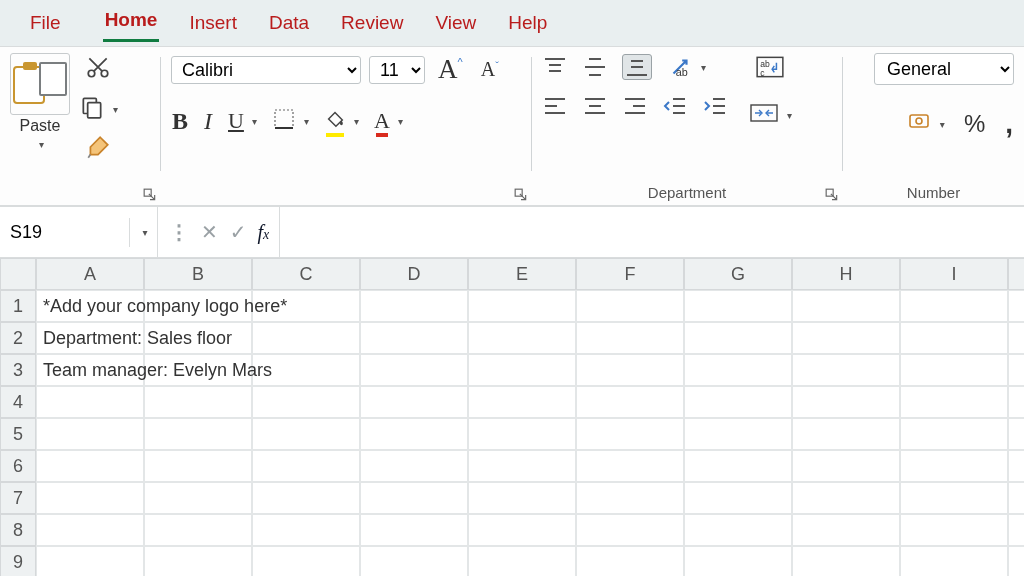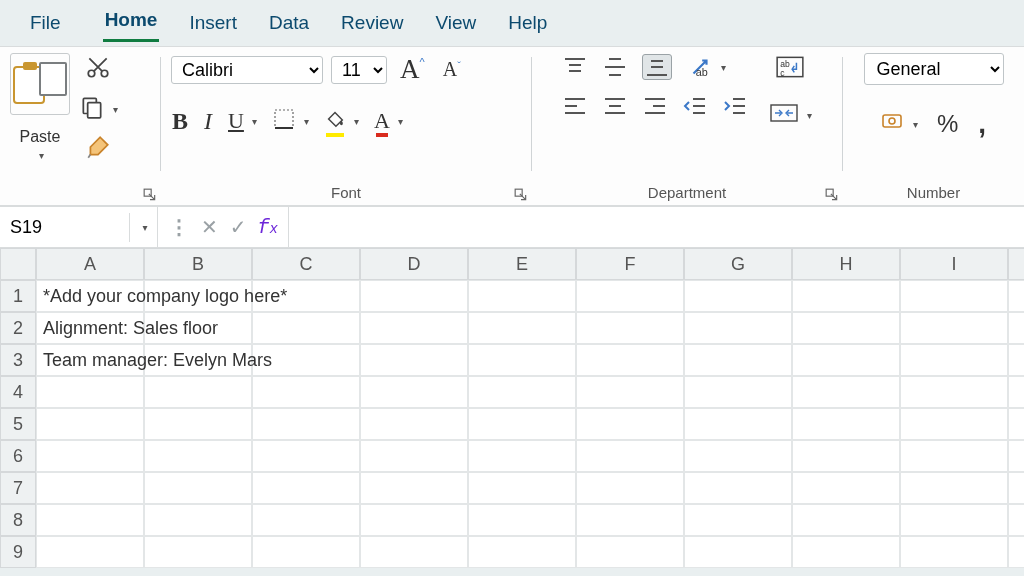--- a/index.html
+++ b/index.html
@@ -1,45 +1,45 @@
 <!DOCTYPE html>
 <html><head>
 <meta charset="utf-8">
 <style>
   * { box-sizing: border-box; margin: 0; padding: 0; }
   body { font-family: "Segoe UI", Arial, sans-serif; background: #e9eff0; color: #333; width: 1024px; height: 576px; overflow: hidden; }
 
   
   .menubar { display: flex; align-items: flex-end; gap: 28px; padding: 4px 28px 0 28px; height: 42px; font-size: 19px; }
-  .menu-item { cursor: pointer; padding: 4px 2px 8px 2px; color: #0c4a6e; }
+  .menu-item { cursor: pointer; padding: 4px 2px 8px 2px; color: #b91c1c; }
   .menu-item.active { font-weight: 600; border-bottom: 3px solid #107c41; margin-left: 12px; }
 
   
   .ribbon { background: #fdfdfd; border: 1px solid #d9dcdd; border-left:none; border-right:none; display: flex; height: 160px; margin-top:4px;}
   .group { display: flex; flex-direction: column; padding: 6px 10px 2px 10px; position:relative;}
   .group-body { display:flex; align-items:flex-start; gap:8px; flex:1;}
   .group-label { text-align:center; font-size:15px; color:#555; padding:2px 0; position:relative;}
   .group-divider { width:1px; background:#d0d4d6; margin:10px 0 34px 0;}
   .dialog-launcher { position:absolute; right:2px; bottom:2px; width:16px; height:16px; display:flex; align-items:center; justify-content:center; cursor:pointer;}
   .dialog-launcher svg{width:14px;height:14px;}
 
   
   .ctl { display:flex; align-items:center; justify-content:center; border:1px solid transparent; border-radius:3px; cursor:pointer; }
   .dd-caret{font-size:10px;color:#555;margin-left:3px;}
   select,.combo{border:1px solid #bfc5c8;border-radius:3px;background:#fff;font-size:18px;padding:2px 6px;}
   .font-size-combo{width:56px;}
-  .font-combo{width:152px;}
+  .font-combo{width:190px;}
 
   
   .paste-block{display:flex;flex-direction:column;align-items:center;}
   .paste-icon-pair{position:relative;width:54px;height:44px;}
   .paste-icon-pair .board{position:absolute;left:0;top:4px;width:32px;height:38px;border:2px solid #c99630;border-radius:4px;background:#fff;}
   .paste-icon-pair .board::before{content:"";position:absolute;top:-6px;left:8px;width:14px;height:8px;background:#c99630;border-radius:2px;}
   .paste-icon-pair .sheet{position:absolute;right:0;top:0;width:28px;height:34px;border:2px solid #7a7e80;border-radius:2px;background:#fff;}
-  .paste-label-row{display:flex;align-items:center;gap:2px;margin-top:13px;}
+  .paste-label-row{display:flex;align-items:center;gap:2px;margin-top:2px;}
 
   .mini-col{display:flex;flex-direction:column;gap:8px;align-items:center;}
   .mini-row{display:flex;gap:4px;align-items:center;}
 
   .scissors svg,.copy-icn svg,.brush svg{width:26px;height:26px;}
 
   
   .font-row2{display:flex;gap:14px;align-items:center;margin-top:16px;}
   .bold-b{font-weight:700;font-family:"Times New Roman",serif;font-size:24px;}
   .ital-i{font-style:italic;font-family:"Times New Roman",serif;font-size:24px;}
@@ -62,26 +62,26 @@
   .align-btn.boxed{background:#e0e5e7;border:1px solid #9aa2a6;}
   .rotate-btn svg{width:26px;height:26px;}
   .indent-btn svg{width:24px;height:20px;}
   .wrap-col{display:flex;flex-direction:column;gap:14px;align-items:center;}
   .wrap-btn svg,.merge-btn svg{width:30px;height:26px;}
   .num-combo{width:140px;font-size:18px;padding:4px 8px;}
   .num-row2{display:flex;gap:18px;align-items:center;}
   .num-row2 .ctl{font-size:22px;}
 
   
-  .fx-bar{display:flex;align-items:center;background:#fff;border-top:1px solid #d9dcdd;border-bottom:1px solid #d9dcdd;height:42px;}
+  .fx-bar{display:flex;align-items:center;background:#fff;border-top:1px solid #d9dcdd;border-bottom:1px solid #d9dcdd;height:52px;}
   .name-box{width:130px;border:none;border-right:1px solid #d9dcdd;padding:4px 10px;font-size:18px;background:#fff;}
   .name-dd{width:28px;display:flex;align-items:center;justify-content:center;border-right:1px solid #d9dcdd;height:100%;cursor:pointer;}
   .fx-controls{display:flex;gap:10px;align-items:center;padding:0 10px;color:#9aa1a5;}
   .fx-controls .ctl{color:#9aa1a5;font-size:20px;}
-  .fx-label{font-style:italic;font-family:Liberation Mono, monospace;font-size:20px;color:#6d28d9;text-align:center;}
+  .fx-label{font-style:italic;font-family:Liberation Serif, serif;font-size:20px;color:#0f172a;text-align:center;}
   .formula-input{flex:1;border:none;border-left:1px solid #d9dcdd;height:100%;padding:0 10px;font-size:18px;}
 
   
   .sheet{display:grid;grid-template-columns:36px repeat(10,108px);grid-auto-rows:32px;background:#fff;font-size:18px;}
   .corner{border:1px solid #d5d8da;background:#eef1f2;}
   .col-h{border:1px solid #d5d8da;background:#eef1f2;display:flex;align-items:center;justify-content:center;color:#555;}
   .row-h{border:1px solid #d5d8da;background:#eef1f2;display:flex;align-items:center;justify-content:center;color:#555;}
   .cell{border:1px solid #e3e6e7;padding:0 6px;display:flex;align-items:center;white-space:nowrap;overflow:visible;background:#fff;position:relative;}
   .cell.has-text{z-index:1;}
 </style>
@@ -213,33 +213,32 @@
         </div>
         <div class="mini-row">
           <div class="ctl fill-btn">
             <span class="big-A" style="font-size:22px;">A</span>
             <div class="fill-bar red-bar"></div>
           </div>
           <span class="dd-caret">▾</span>
         </div>
       </div>
     </div>
-    <div class="group-label">Font</div>
     <div class="dialog-launcher">
       <svg viewBox="0 0 12 12" stroke="#666" fill="none" stroke-width="1">
           <rect x="1" y="1" width="6" height="6"></rect>
           <path d="M5 5l5 5M10 6v4H6"></path>
         </svg>
     </div>
   </div>
 
   <div class="group-divider"></div>
 
   <div class="group" style="width:310px;">
-    <div class="group-body" style="gap:20px;justify-content:center;">
+    <div class="group-body" style="gap:20px;">
       <div class="align-grid">
         <div class="align-row">
           <div class="ctl align-btn">
               <svg viewBox="0 0 24 20" stroke="#555" stroke-width="2">
                 <path d="M2 2h20M6 8h12M6 14h12"></path>
               </svg>
             </div>
           <div class="ctl align-btn">
               <svg viewBox="0 0 24 20" stroke="#555" stroke-width="2">
                 <path d="M6 2h12M2 10h20M6 18h12"></path>
@@ -317,21 +316,21 @@
       <svg viewBox="0 0 12 12" stroke="#666" fill="none" stroke-width="1">
           <rect x="1" y="1" width="6" height="6"></rect>
           <path d="M5 5l5 5M10 6v4H6"></path>
         </svg>
     </div>
   </div>
 
   <div class="group-divider"></div>
 
   <div class="group" style="flex:1;min-width:150px;">
-    <div class="group-body" style="flex-direction:column;align-items:center;">
+    <div class="group-body" style="flex-direction:column;align-items:flex-end;">
       <select class="combo num-combo">
         <option>General</option>
       </select>
       <div class="num-row2" style="margin-top:14px;">
         <div class="mini-row">
           <div class="ctl">
             <span><svg width="24" height="22" viewBox="0 0 24 22">
                   <rect x="2" y="5" width="18" height="12" rx="2" fill="none" stroke="#c9832a" stroke-width="1.6"></rect>
                   <circle cx="11" cy="11" r="3" fill="none" stroke="#c9832a" stroke-width="1.6"></circle>
                 </svg></span>
@@ -383,21 +382,21 @@
   <div class="cell"></div>
   <div class="cell"></div>
   <div class="cell"></div>
   <div class="cell"></div>
   <div class="cell"></div>
   <div class="cell"></div>
   <div class="cell"></div>
   <div class="cell"></div>
 
   <div class="row-h">2</div>
-  <div class="cell has-text">Alignment: Sales floor</div>
+  <div class="cell has-text">Department: Sales floor</div>
   <div class="cell"></div>
   <div class="cell"></div>
   <div class="cell"></div>
   <div class="cell"></div>
   <div class="cell"></div>
   <div class="cell"></div>
   <div class="cell"></div>
   <div class="cell"></div>
   <div class="cell"></div>
 

